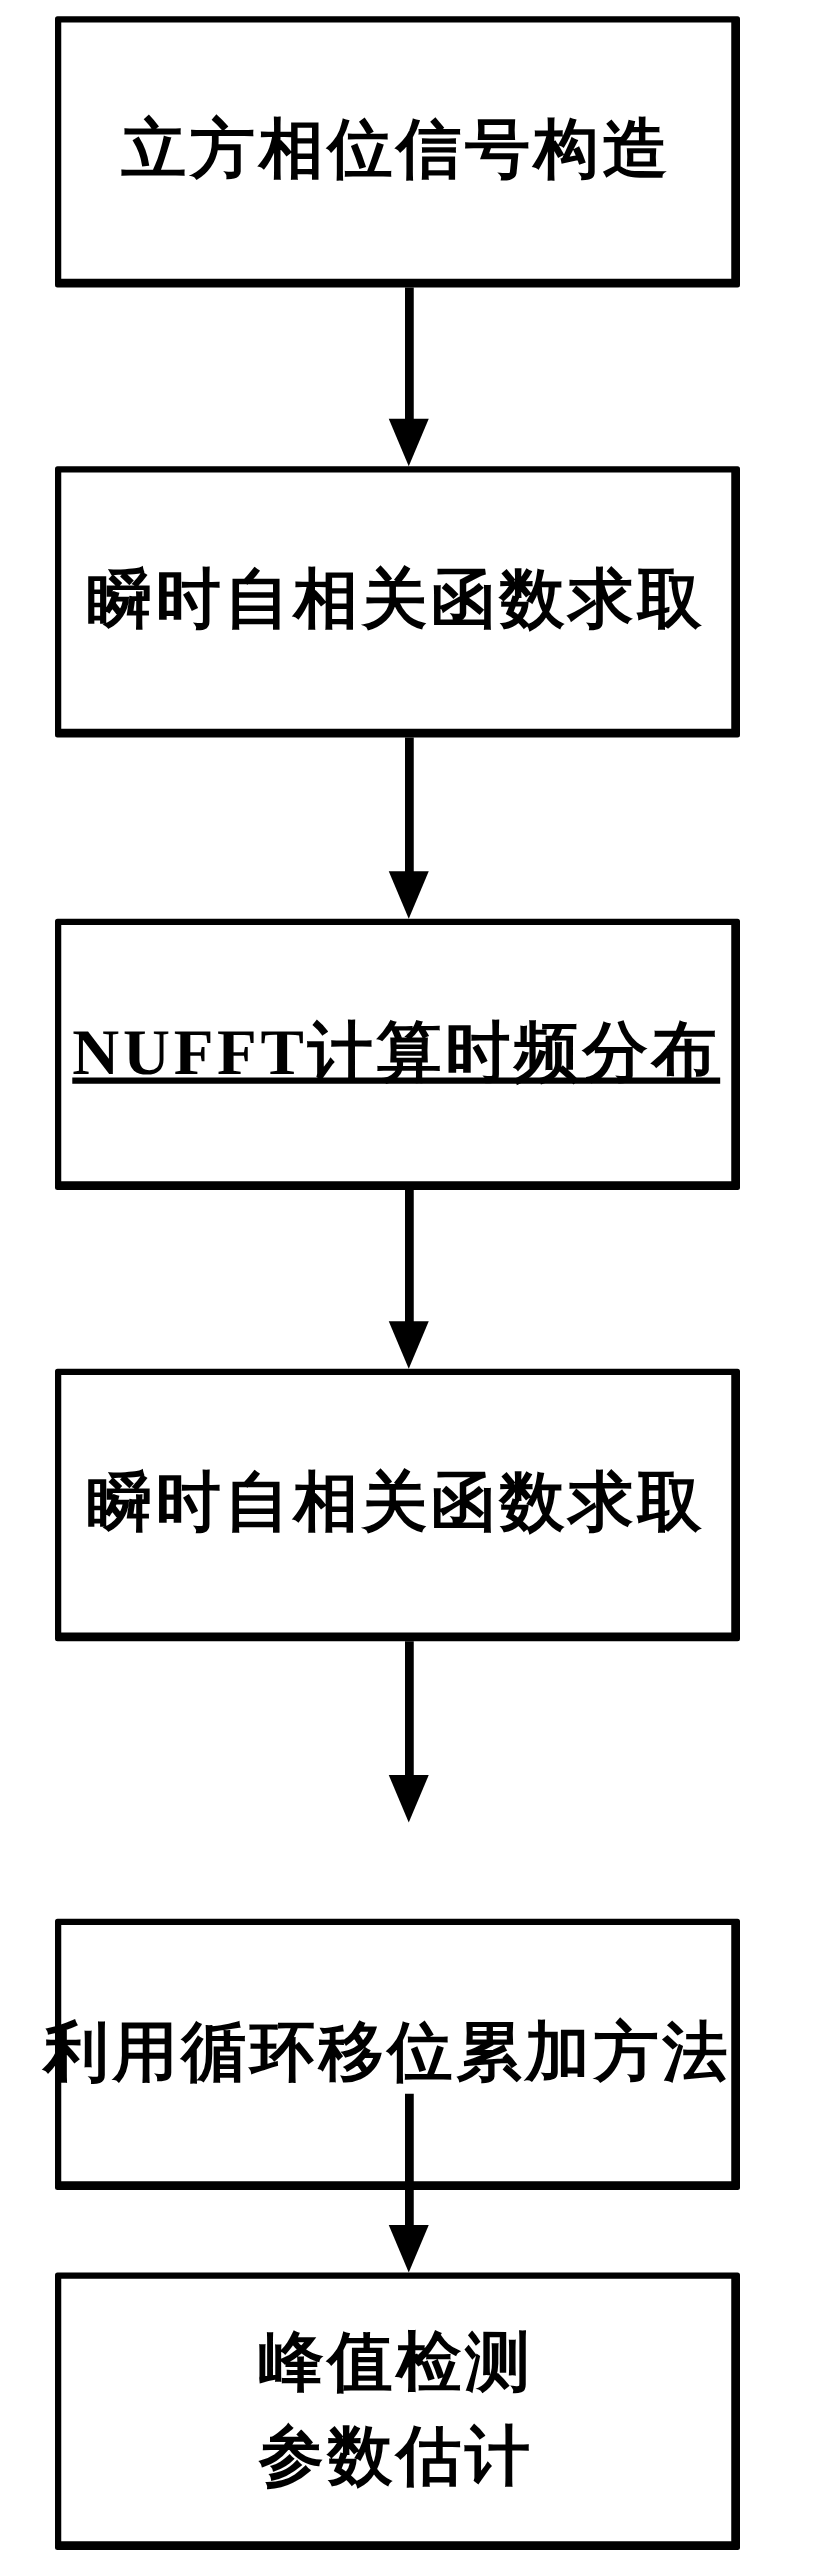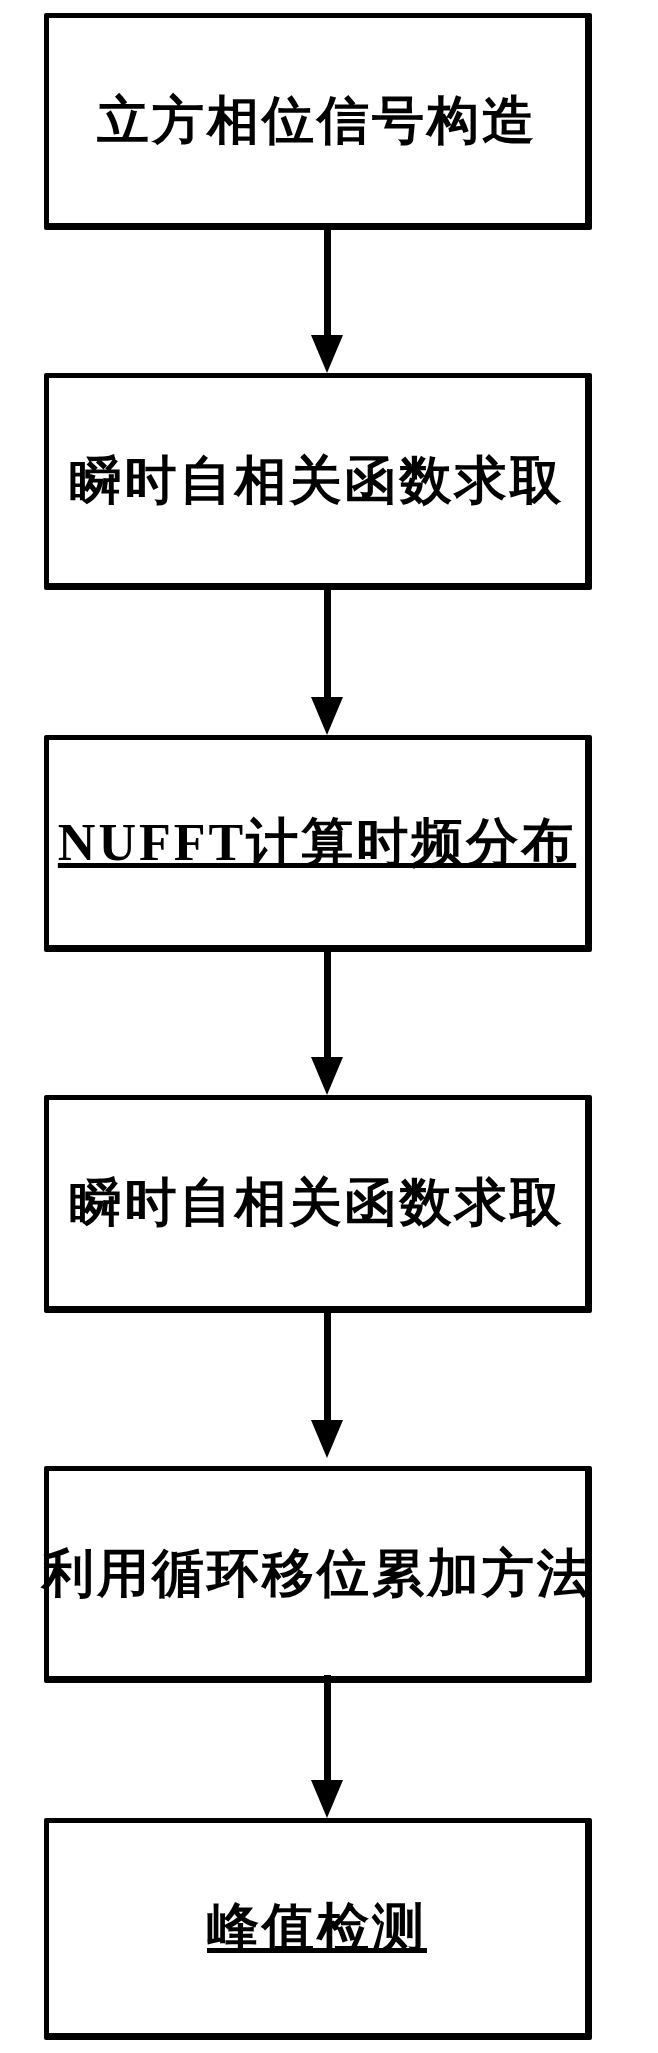--- a/index.html
+++ b/index.html
@@ -95,26 +95,27 @@
 
   <div class="flow-box" style="top:1095px;height:218px;">
     <div class="flow-line">瞬时自相关函数求取</div>
   </div>
 
   <div class="flow-arrow" style="top:1313px;height:145px;">
     <div class="arrow-stem" style="height:109px;"></div>
     <div class="arrow-head" style="top:107px;"></div>
   </div>
 
-  <div class="flow-box" style="top:1466px;height:217px;">
+  <div class="flow-box" style="top:1535px;height:217px;align-items:flex-end;">
     <div class="flow-line">利用循环移位累加方法</div>
   </div>
 
   <div class="flow-arrow" style="top:1675px;height:143px;">
     <div class="arrow-stem" style="height:107px;"></div>
     <div class="arrow-head" style="top:105px;"></div>
   </div>
 
-  <div class="flow-box" style="top:1818px;height:222px;text-decoration:underline;">
+  <div class="flow-box" style="top:1818px;height:222px;">
     <div class="flow-line">峰值检测</div>
+    <div class="flow-line">参数估计</div>
   </div>
 
 </div>
 
 </body></html>

